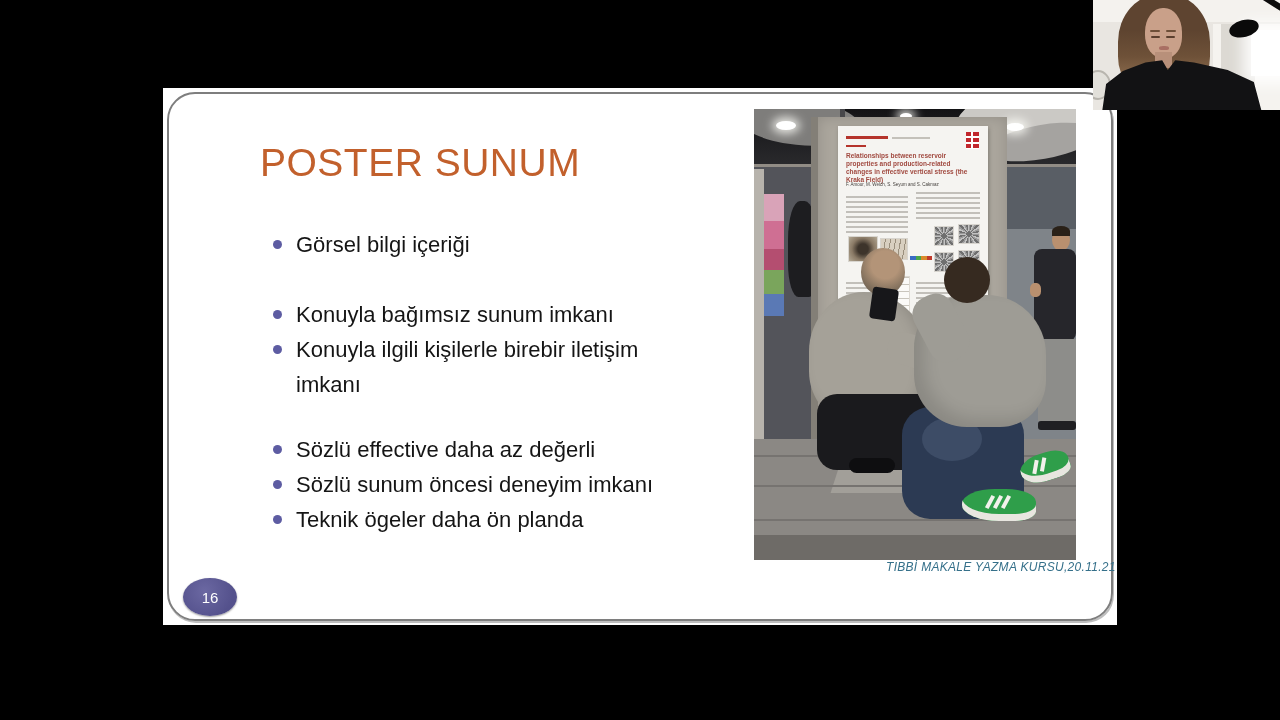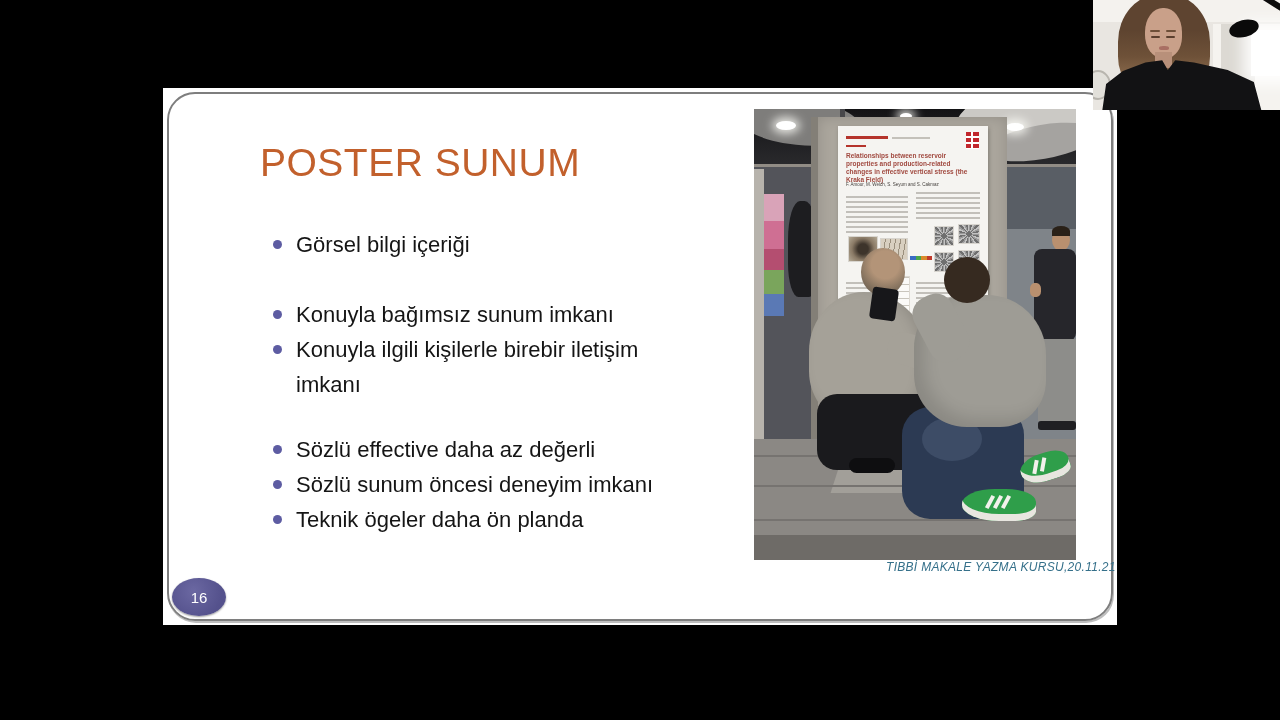--- a/index.html
+++ b/index.html
@@ -31,21 +31,21 @@
     position:relative; padding-left:25px;
     font-size:22px; line-height:35px; color:#151515; white-space:pre-line;
   }
   .bullets li::before {
     content:""; position:absolute; left:2px; top:13px;
     width:9px; height:9px; border-radius:50%;
     background:var(--bullet_dot,#5d5ca2);
   }
   .gap35 { margin-top:35px; } .gap30 { margin-top:30px; }
   .page-badge {
-    position:absolute; left:9px; top:490px; width:54px; height:38px;
+    position:absolute; left:20px; top:490px; width:54px; height:38px;
     border-radius:50%;
     background:radial-gradient(circle at 40% 35%, #6b68a2, var(--page_badge,#54518c) 70%);
     color:#fff; font-size:15px; display:flex; align-items:center; justify-content:center;
     box-shadow:0 1px 2px rgba(0,0,0,.4);
     text-align:center;
   }
   .slide-footer {
     position:absolute; left:697px; top:472px;
     font-size:12px; font-style:italic; letter-spacing:.3px;
     color:var(--footer,#35708a); white-space:nowrap;margin-left:26px;

